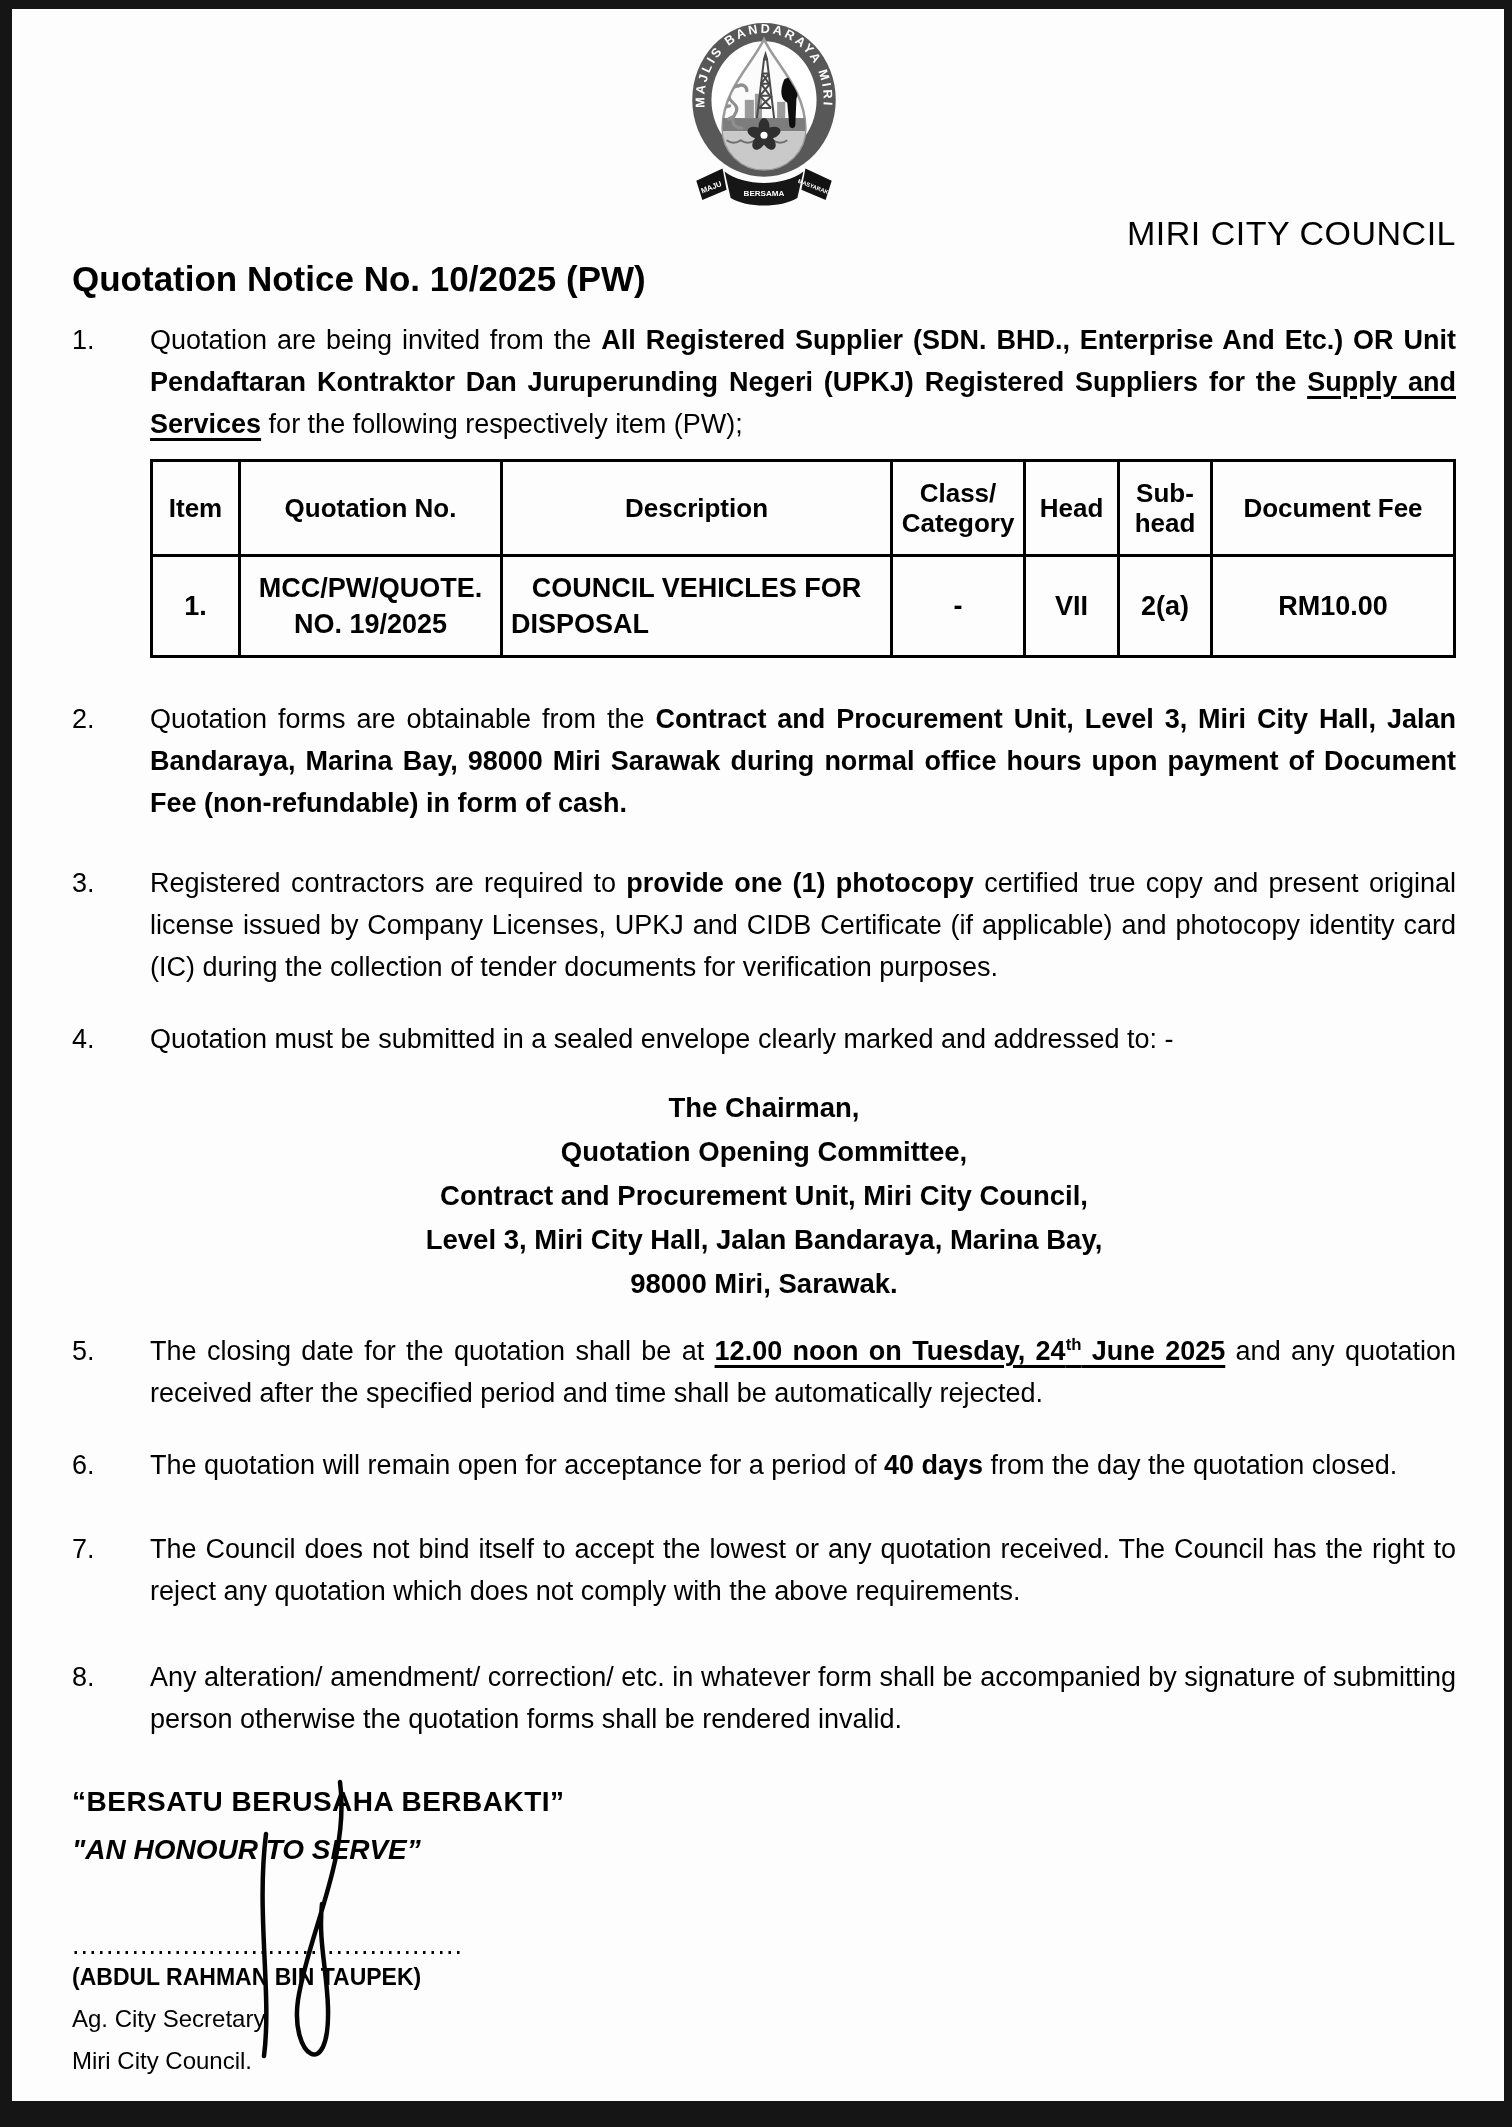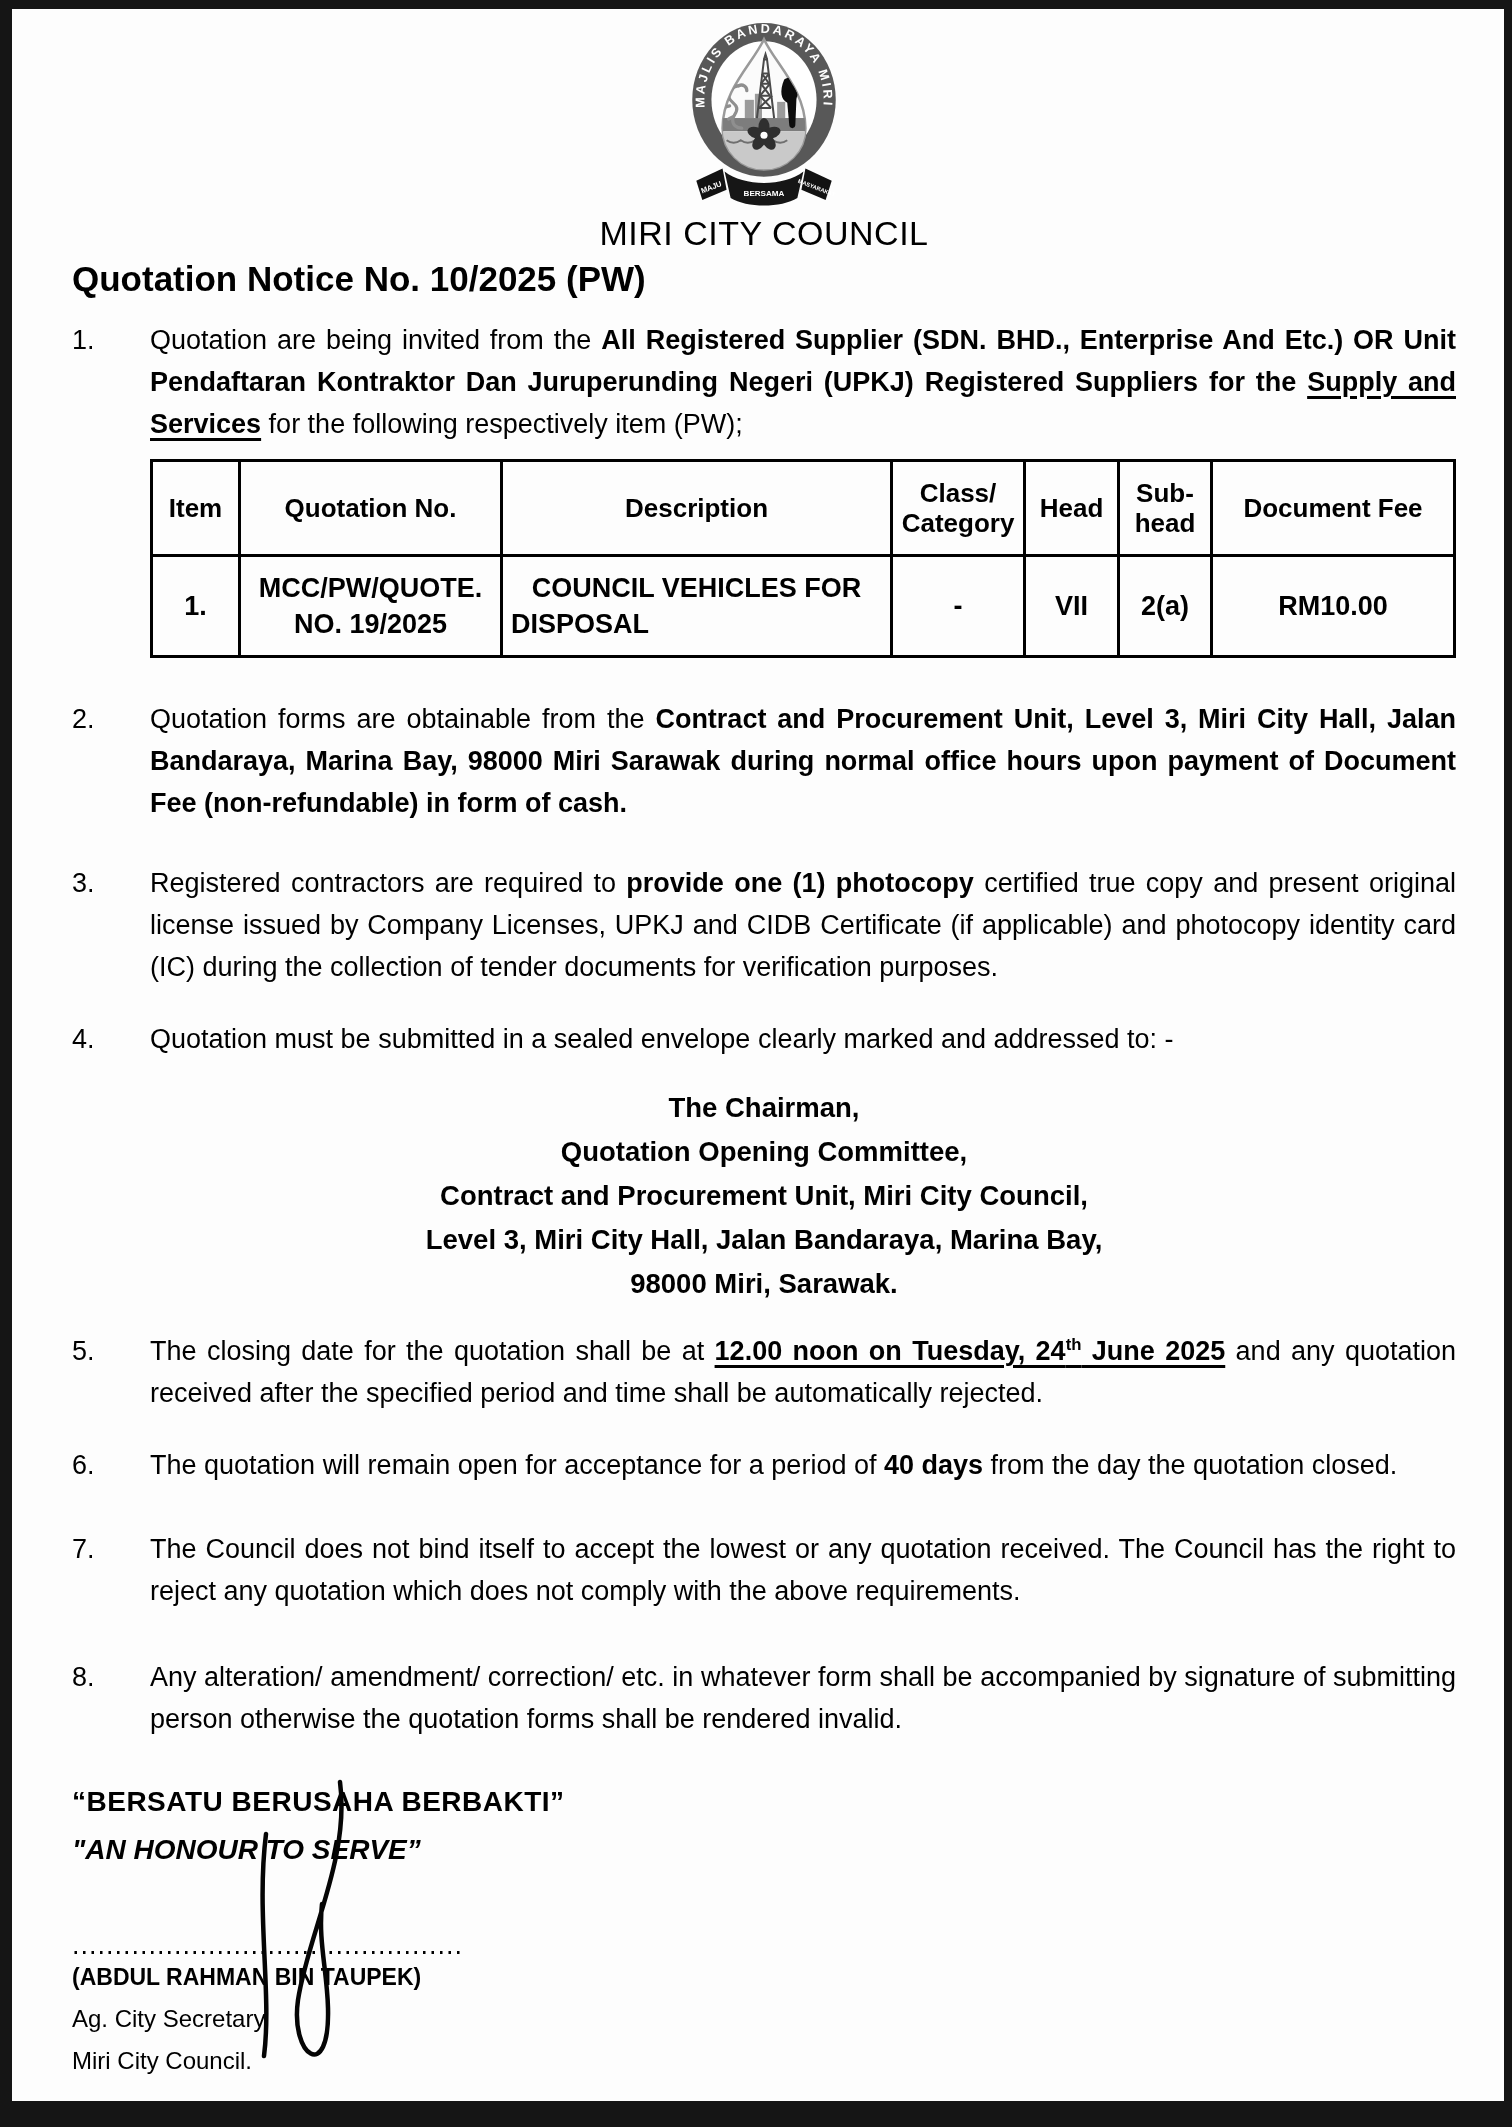--- a/index.html
+++ b/index.html
@@ -2,21 +2,21 @@
 <html><head>
 <meta charset="utf-8">
 <style>
   html,body{margin:0;padding:0;background:#2a2a2a;}
   .frame{width:1512px;height:2127px;box-sizing:border-box;background:#151515;padding:9px 8px 26px 12px;margin:0 auto;}
   .page{background:#fdfdfd;width:100%;height:100%;box-sizing:border-box;padding:10px 48px 0 60px;
         font-family:"Liberation Sans",sans-serif;color:#000;overflow:hidden;position:relative;}
 
   .logo-wrap{text-align:center;margin-top:2px;line-height:0;}
 
-  .org-name{text-align:center;font-size:34px;letter-spacing:.5px;margin-top:4px;line-height:40px;}
+  .org-name{text-align:right;font-size:34px;letter-spacing:.5px;margin-top:4px;line-height:40px;}
   .notice-title{font-size:35px;font-weight:700;margin-top:4px;line-height:44px;}
 
   .item{display:flex;font-size:27px;line-height:42px;}
   .item .num{width:78px;flex:none;}
   .item .body{flex:1;text-align:justify;}
 
   .b{font-weight:700;}
   .u{text-decoration:underline;text-decoration-thickness:2.5px;text-underline-offset:5px;}
   .sup{vertical-align:super;font-size:62%;line-height:0;}
 

